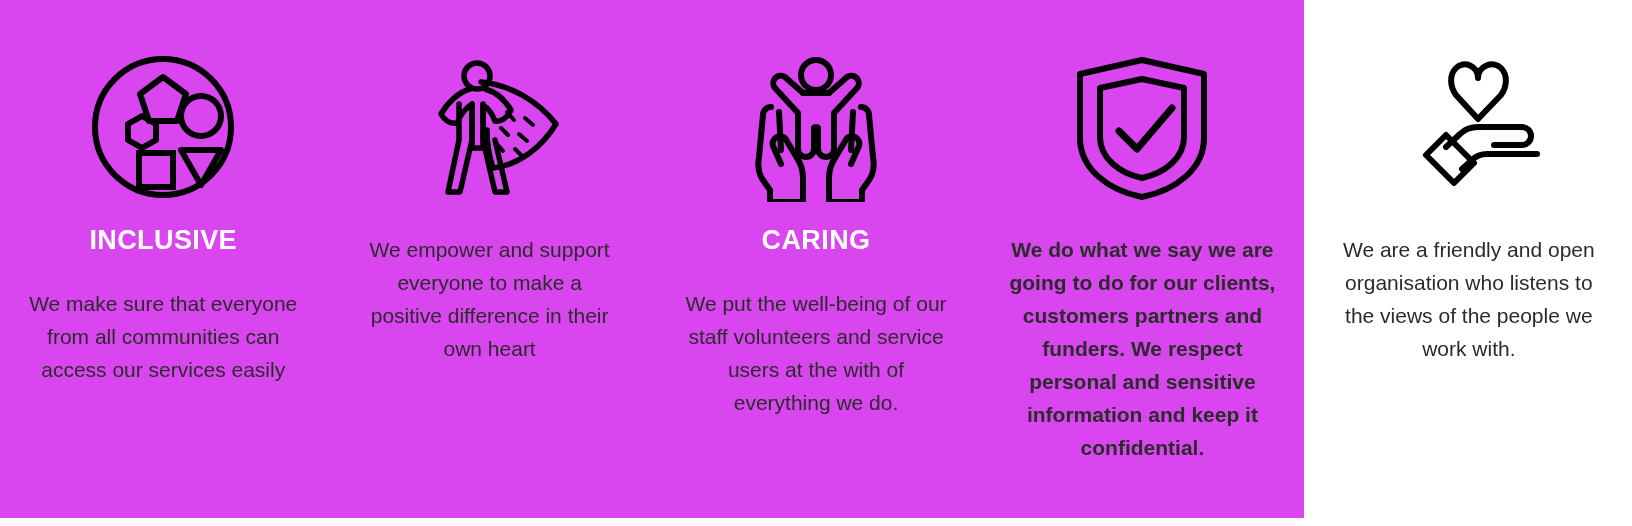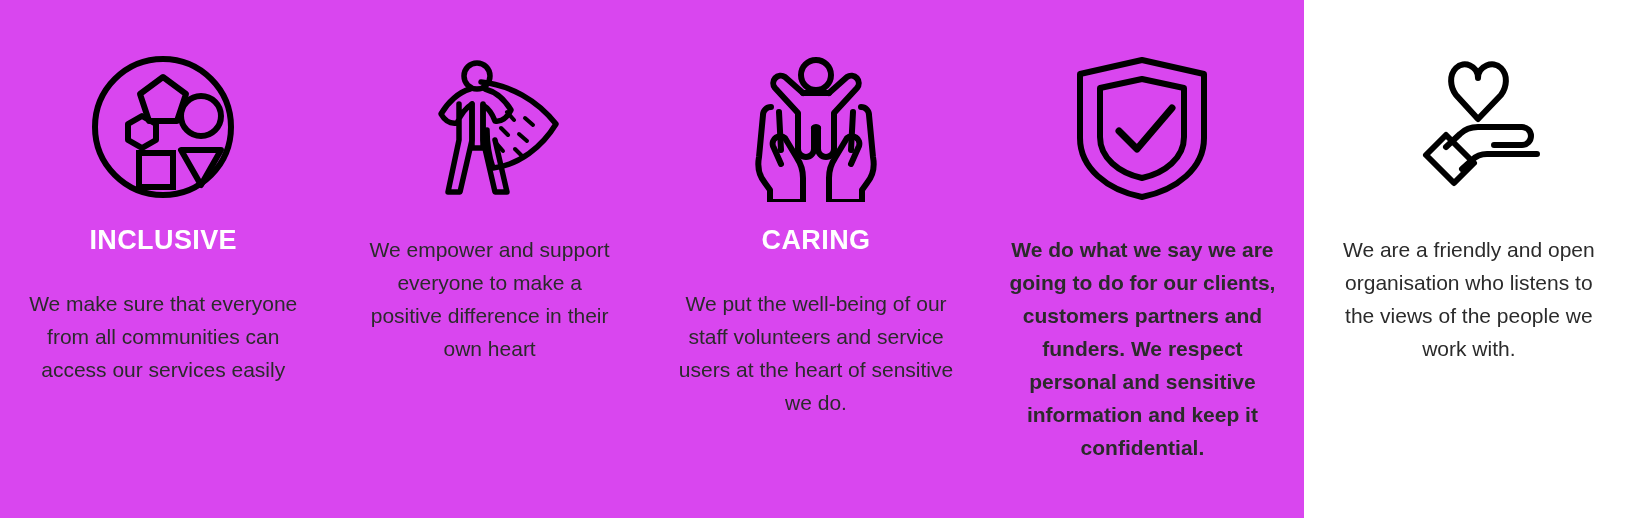--- a/index.html
+++ b/index.html
@@ -140,21 +140,21 @@
           <path d="M73 76 A2.5 2.5 0 0 1 77 76"></path>
 
           <path d="M30 55 A8 8 0 0 0 22 63 L18 105 C16 116 18 124 24 131 L29 138 L29 150 L62 150 L62 126 C62 118 60 112 56 106 L44 86 A7.5 7.5 0 0 0 32 94 L40 112"></path>
           <path d="M38 60 L40 98"></path>
 
           <path d="M120 55 A8 8 0 0 1 128 63 L132 105 C134 116 132 124 126 131 L121 138 L121 150 L88 150 L88 126 C88 118 90 112 94 106 L106 86 A7.5 7.5 0 0 1 118 94 L110 112"></path>
           <path d="M112 60 L110 98"></path>
         </svg>
       </div>
       <div class="value-title">CARING</div>
-      <div class="value-desc">We put the well-being of our staff volunteers and service users at the heart of sensitive we do.</div>
+      <div class="value-desc">We put the well-being of our staff volunteers and service users at the with of everything we do.</div>
     </div>
 
     <div class="value-col col-4">
       <div class="icon-wrap">
         <svg viewBox="0 0 150 150" xmlns="http://www.w3.org/2000/svg" fill="none" stroke="#000000" stroke-width="6" stroke-linecap="round" stroke-linejoin="round">
 
           <path d="M13 22 L75 8 L137 22 L137 86 C137 116 110 138 75 145 C40 138 13 116 13 86 Z"></path>
 
           <path d="M33 36 L75 27 L117 36 L117 85 C117 106 98 121 75 126 C52 121 33 106 33 85 Z"></path>
 

